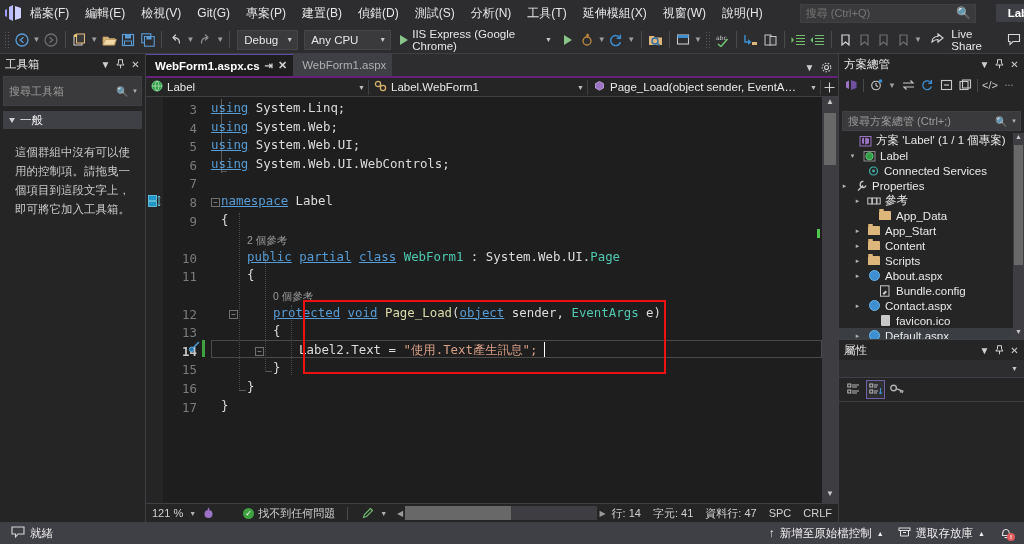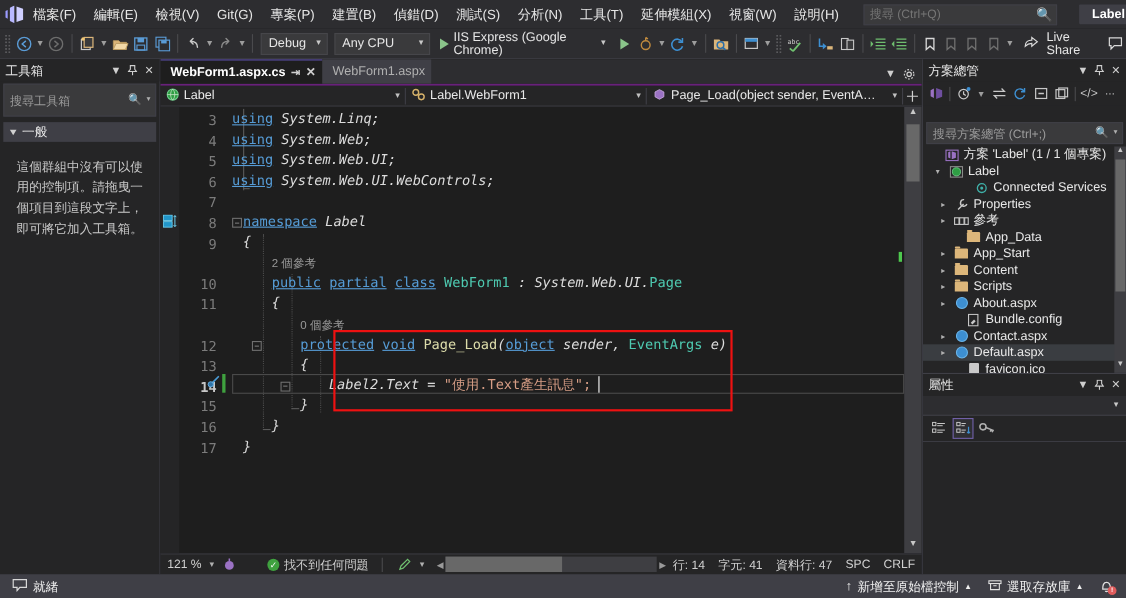--- a/index.html
+++ b/index.html
@@ -14,21 +14,21 @@
   
   .menubar{
     height:26px; background:#2d2d30; display:flex; align-items:center;
     padding-left:4px; flex:0 0 26px;
   }
   .vslogo{ width:26px; height:26px; display:flex; align-items:center; justify-content:center; }
   .vslogo svg{ display:block; }
   .menu-item{
     padding:4px 8px; color:#e6e6e6; font-size:12px; white-space:nowrap; cursor:default;
   }
-  .search-wrap{ margin-left:14px; position:relative; }
+  .search-wrap{ margin-left:29px; position:relative; }
   .search-box{
     width:176px; height:19px; background:#3a3a3c; border:1px solid #3f3f46;
     color:#9b9b9b; font-size:11px; padding:0 20px 0 5px; line-height:17px;
     font-family:"Liberation Sans", sans-serif;
   }
   .search-icon{ position:absolute; right:4px; top:2px; color:#cfcfcf; font-size:12px; }
   .proj-chip{
     margin-left:20px; background:#3f3f46; color:#fff; font-size:11.5px; font-weight:bold;
     padding:3px 12px; border-radius:1px;
   }
@@ -110,21 +110,21 @@
   }
   .ln{ position:absolute; left:0; width:34px; text-align:right; color:#7c7c7c;
        font-family:"DejaVu Sans Mono", monospace; font-size:12.4px; line-height:18.6px; }
   .ln.cur{ color:#c8c8c8; font-weight:bold; }
   .codeline{ position:absolute; left:48px; }
   .ref{ position:absolute; left:48px; color:#9a9a9a; font-size:10.5px;
         font-family:"Liberation Sans", sans-serif; line-height:14px; }
   .kw{ color:#569cd6;text-decoration:underline; }
   .str{ color:#d69d85; }
   .cls{ color:#4ec9b0; }
-  .id{ color:#dcdcdc;font-style:italic; }
+  .id{ color:#dcdcdc; }
   .fn{ color:#dcdcaa; }
   .fold{ position:absolute; width:9px; height:9px; border:1px solid #6f6f6f; color:#b0b0b0;
          font-size:8px; line-height:7px; text-align:center; background:#1e1e1e; }
   .vline{ position:absolute; width:0; border-left:1px dotted #4a4a4a; }
   .vline-solid{ position:absolute; width:0; border-left:1px solid #5a5a5a; }
   .curline{ position:absolute; left:48px; right:16px; height:18px; border:1px solid #4a4a4a; }
   .redbox{ position:absolute; border:2.5px solid #ee1111; pointer-events:none; }
   .changebar{ position:absolute; width:3px; background:#3fa13f; }
   .caret{ position:absolute; width:1px; background:#ffffff; }
   .vscroll{ position:absolute; right:0; top:0; width:16px; bottom:0; background:#3e3e42; }
@@ -681,31 +681,31 @@
         <div class="trow" style="padding-left:8px">
           <span class="tw">▾</span>
           <span class="ticon">
             <svg width="13" height="12" viewBox="0 0 13 12">
                 <rect x="1" y="1.5" width="11" height="9.5" fill="none" stroke="#8a8a8a" stroke-width="1"></rect>
                 <circle cx="6.5" cy="6.2" r="3.7" fill="#2f9e44" stroke="#6ece8a" stroke-width="0.8"></circle>
               </svg>
           </span>
           <span>Label</span>
         </div>
-        <div class="trow" style="padding-left:31px">
+        <div class="trow" style="padding-left:12px">
           <span class="tw"></span>
           <span class="ticon">
             <svg width="13" height="12" viewBox="0 0 13 12">
                 <circle cx="6.5" cy="6" r="4" fill="none" stroke="#3fb0a8" stroke-width="1.2"></circle>
                 <circle cx="6.5" cy="6" r="1.4" fill="#3fb0a8"></circle>
               </svg>
           </span>
           <span>Connected Services</span>
         </div>
-        <div class="trow" style="padding-left:13px">
+        <div class="trow" style="padding-left:0">
           <span class="tw">▸</span>
           <span class="ticon">
             <svg width="13" height="12" viewBox="0 0 13 12">
                 <path d="M8.5 1.5 A3 3 0 1 0 11 5.5 L11 5.5 M3 10.5 L8 5.5" stroke="#c8c8c8" stroke-width="1.3" fill="none"></path>
               </svg>
           </span>
           <span>Properties</span>
         </div>
         <div class="trow" style="padding-left:13px">
           <span class="tw">▸</span>
@@ -763,33 +763,33 @@
           </span>
           <span>Bundle.config</span>
         </div>
         <div class="trow" style="padding-left:13px">
           <span class="tw">▸</span>
           <span class="ticon">
               <span class="globe"></span>
             </span>
           <span>Contact.aspx</span>
         </div>
+        <div class="trow" style="padding-left:24px">
+          <span class="tw"></span>
+          <span class="ticon">
+              <span class="doc"></span>
+            </span>
+          <span>favicon.ico</span>
+        </div>
         <div class="trow sel" style="padding-left:13px">
           <span class="tw">▸</span>
           <span class="ticon">
               <span class="globe"></span>
             </span>
           <span>Default.aspx</span>
-        </div>
-        <div class="trow" style="padding-left:24px">
-          <span class="tw"></span>
-          <span class="ticon">
-              <span class="doc"></span>
-            </span>
-          <span>favicon.ico</span>
         </div>
 
         <div class="rt-scroll">
           <div style="position:absolute;left:0;right:0;top:0;height:11px;color:#c8c8c8;font-size:7px;text-align:center">▲</div>
           <div class="thumb"></div>
           <div style="position:absolute;left:0;right:0;bottom:0;height:11px;color:#c8c8c8;font-size:7px;text-align:center">▼</div>
         </div>
       </div>
 
       <div class="props">

